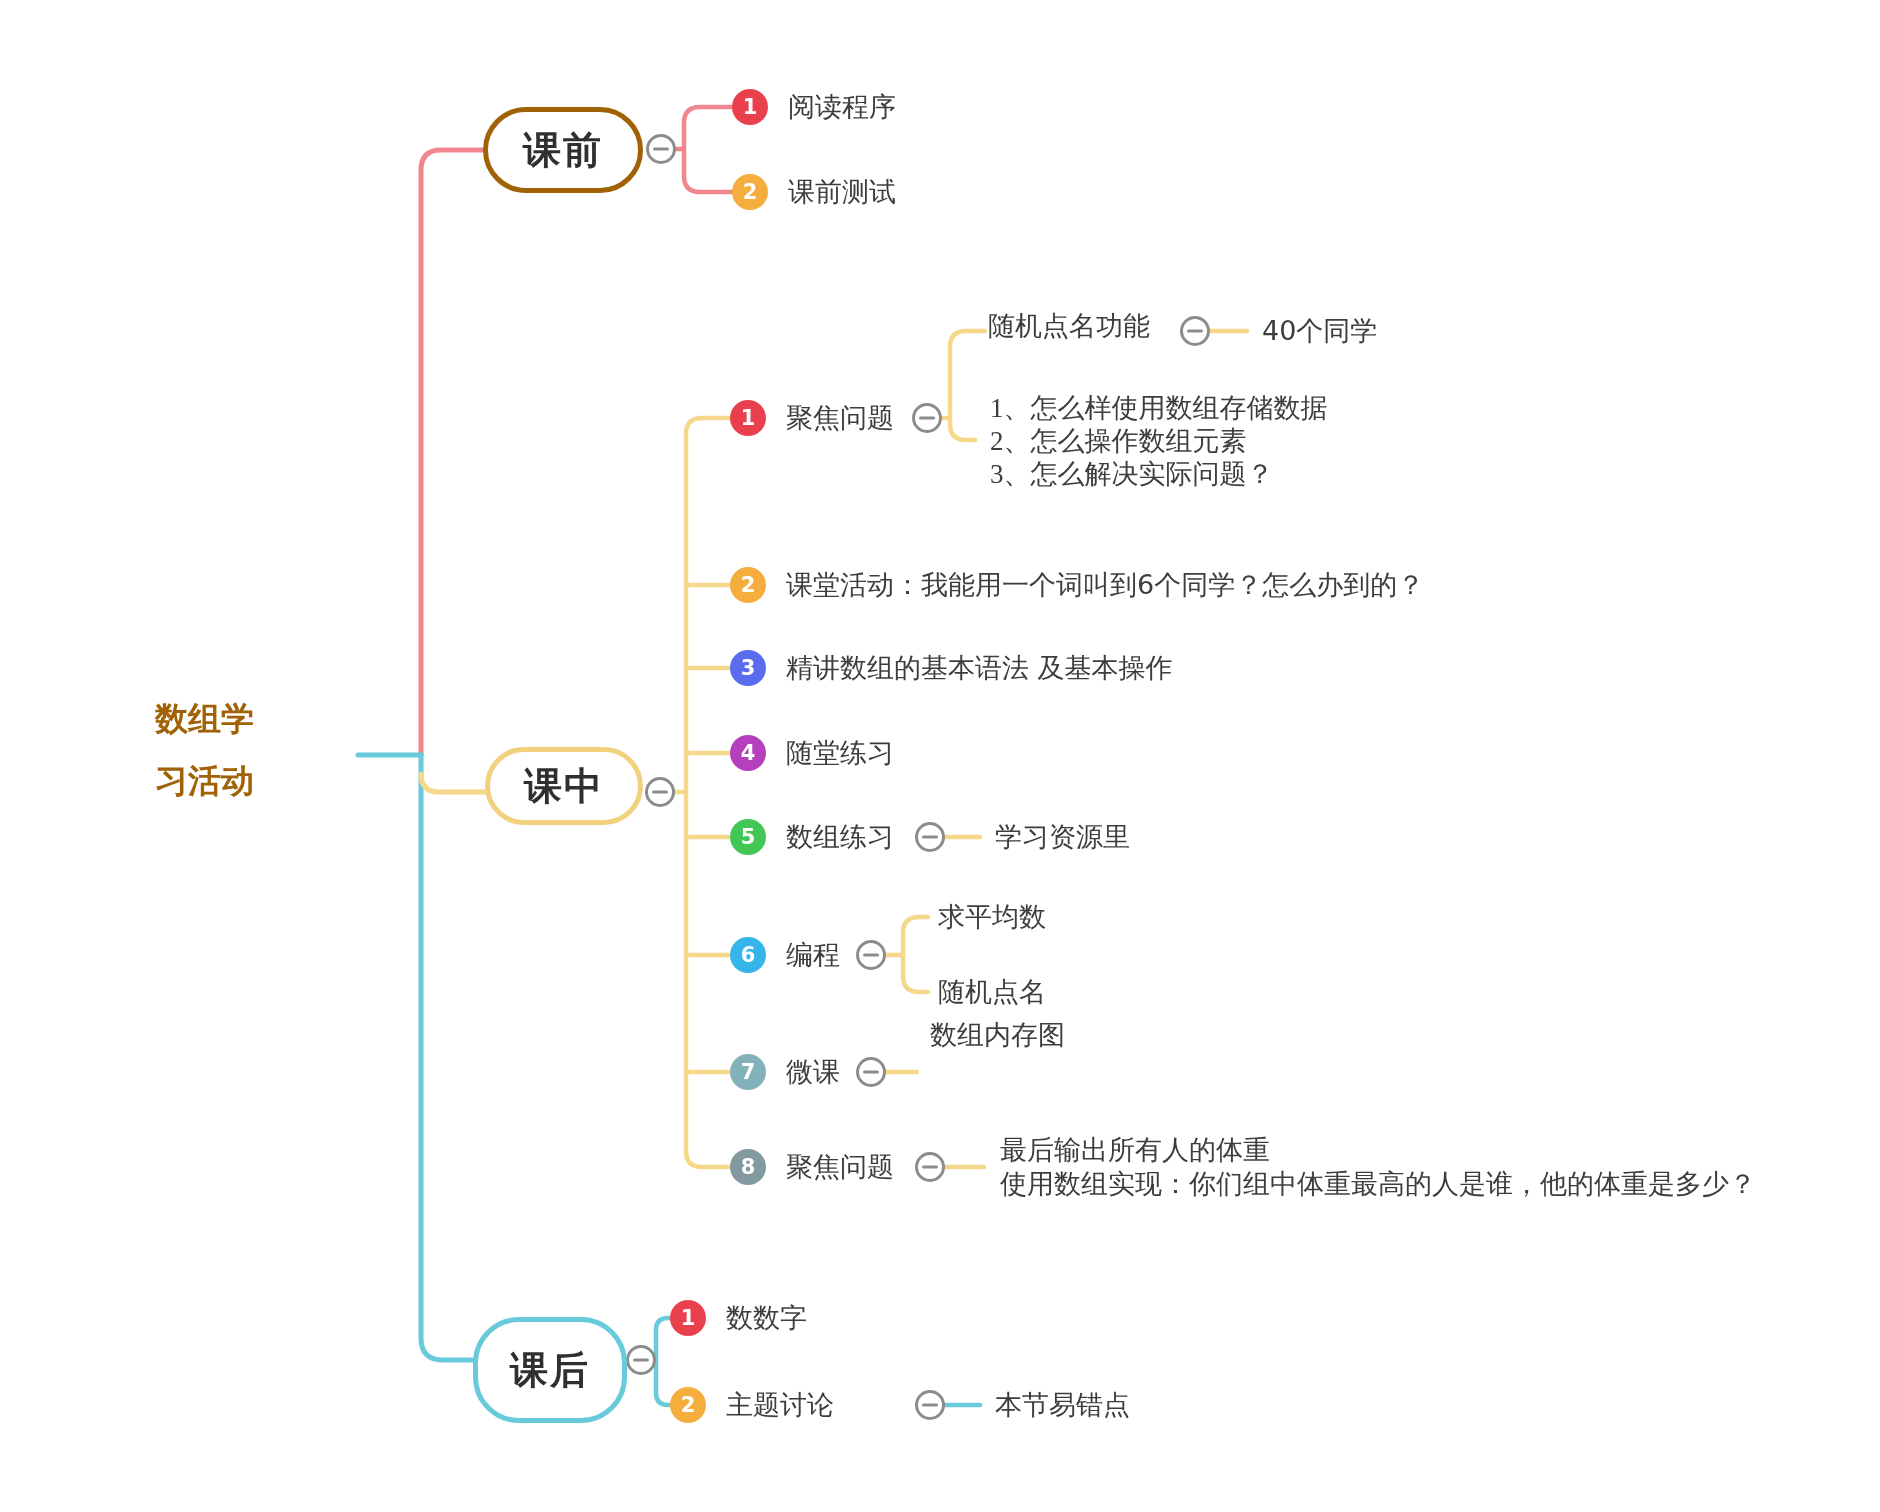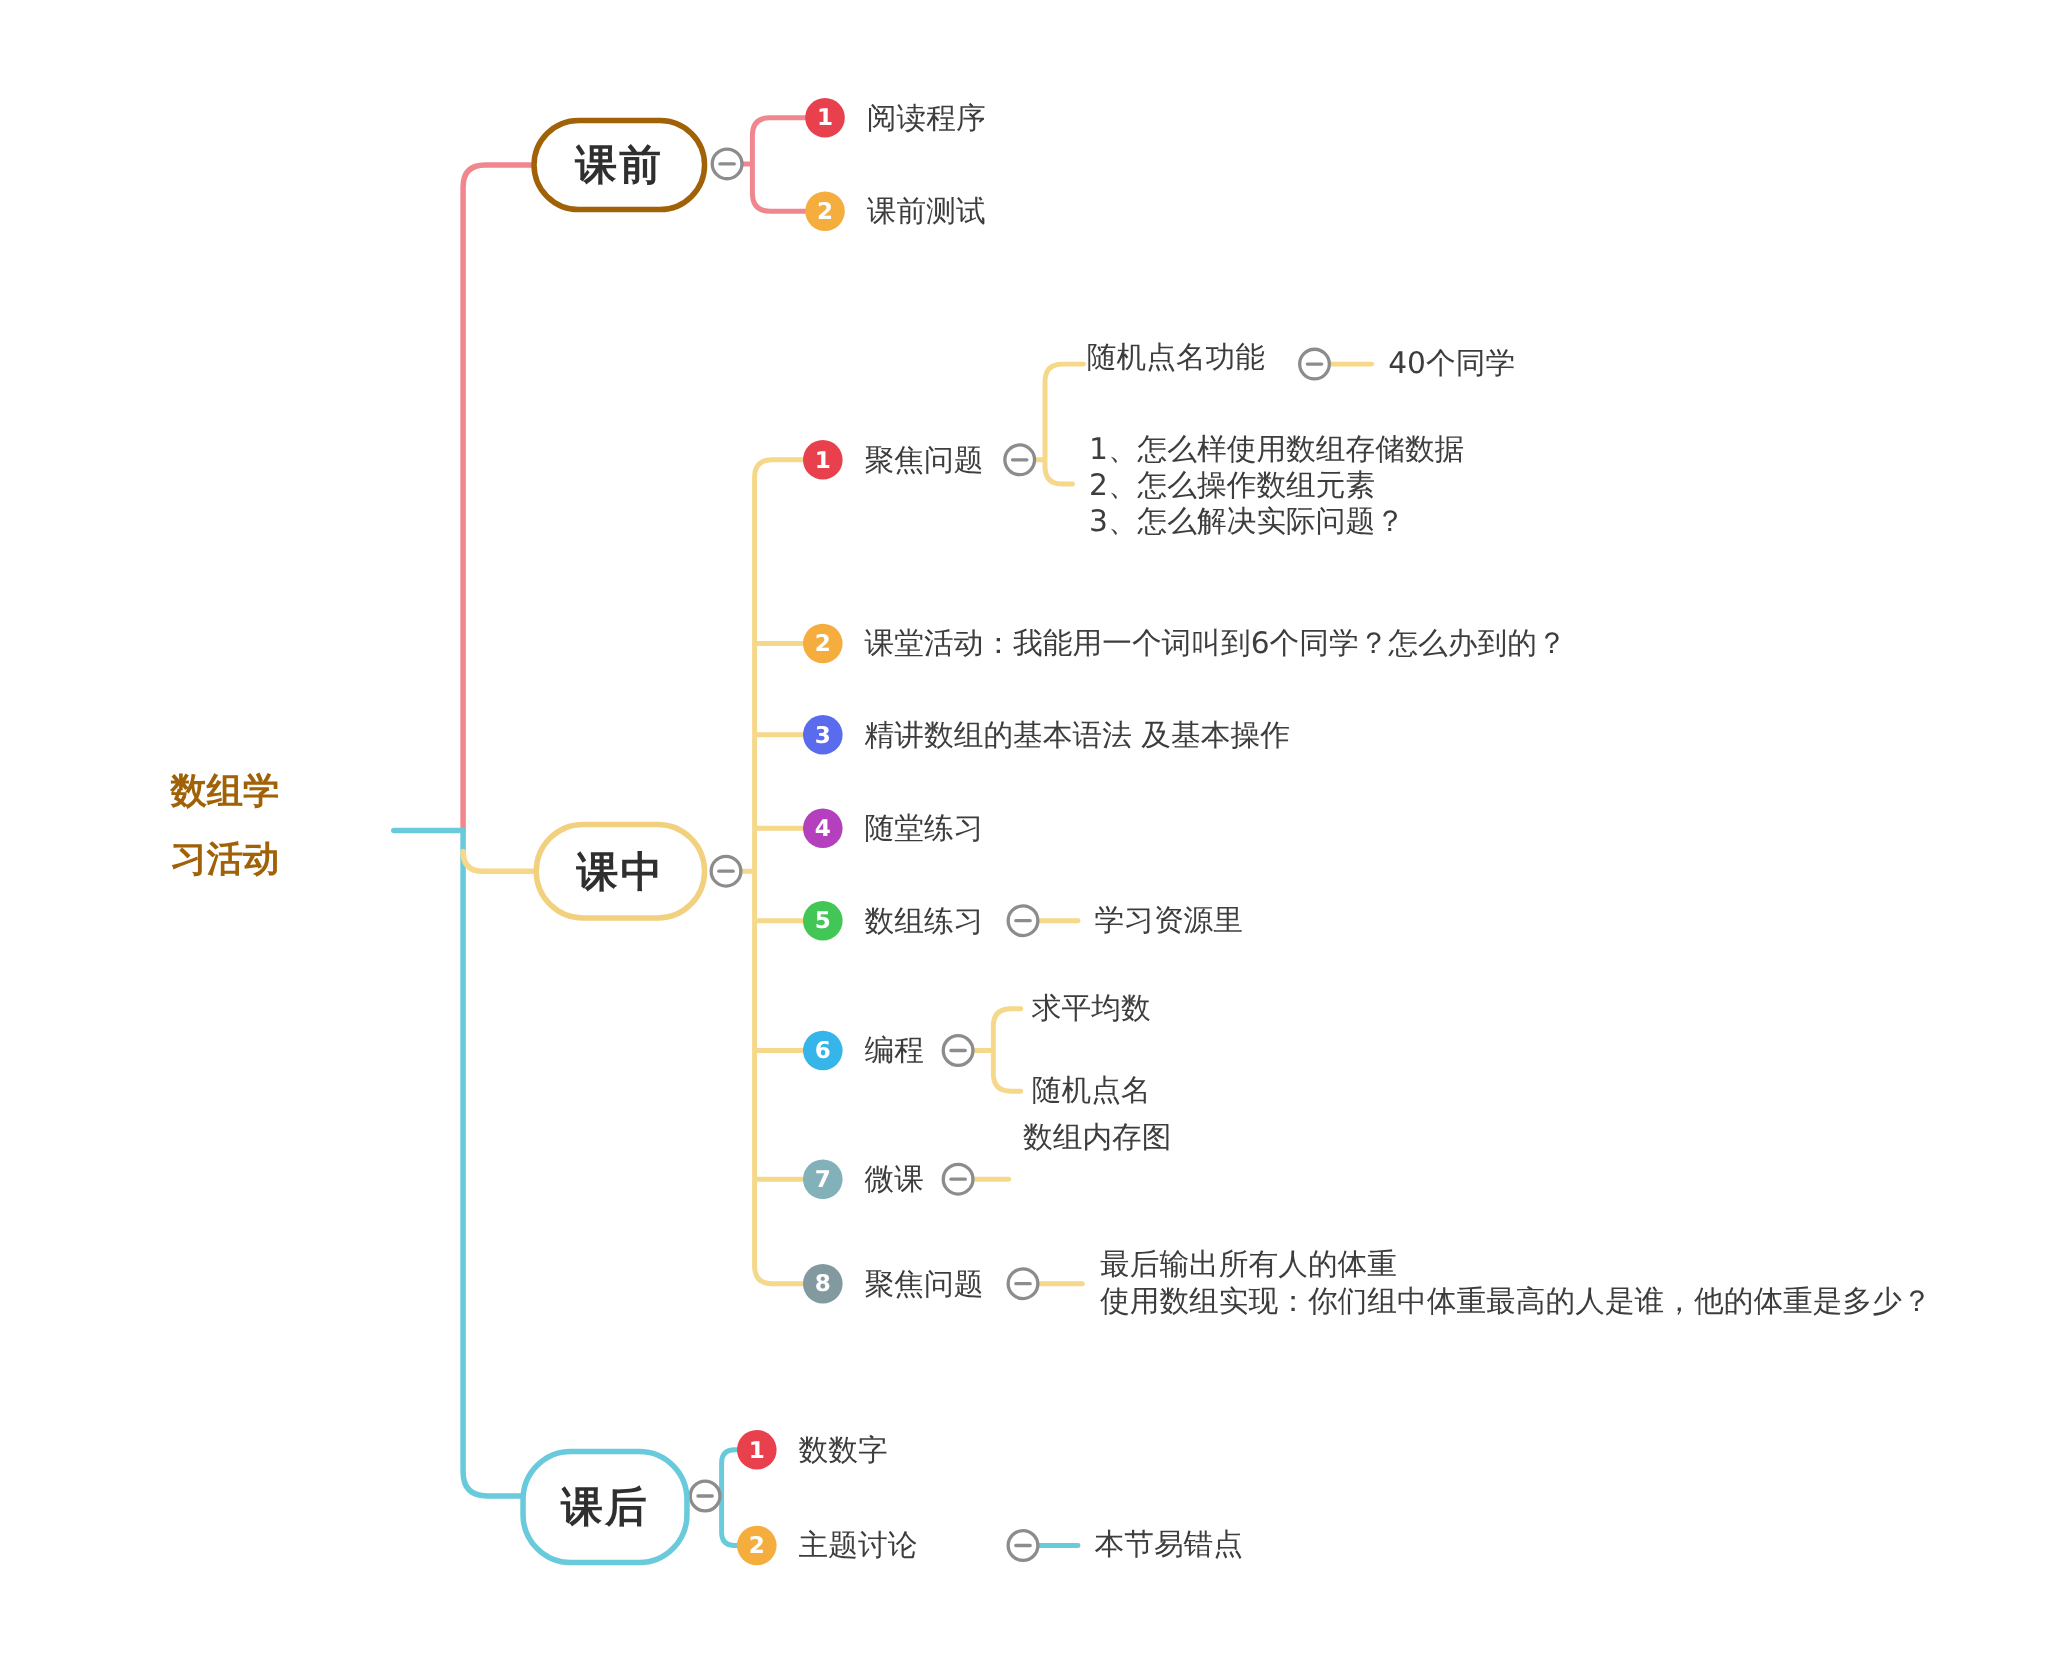--- a/index.html
+++ b/index.html
@@ -18,21 +18,21 @@
     text-align:center;
   }
   .pill{
     position:absolute;background:#fff;
     display:flex;align-items:center;justify-content:center;
     font-size:38px;font-weight:bold;color:#2f2f2f;
     border-radius:46px;box-sizing:border-box;
     letter-spacing:2px;
   }
   .pill.pre {left:483px;top:107px;width:160px;height:86px;border:5px solid #a16207;}
-  .pill.mid {left:485px;top:747px;width:158px;height:90px;border:5px solid #f2d17e;}
+  .pill.mid {left:485px;top:747px;width:158px;height:78px;border:5px solid #f2d17e;}
   .pill.post{left:473px;top:1317px;width:154px;height:106px;border:5px solid #68cadb;}
   .topic{
     position:absolute;display:flex;align-items:center;gap:20px;
     height:36px;white-space:nowrap;
   }
   .badge{
     flex:0 0 36px;width:36px;height:36px;border-radius:50%;
     display:flex;align-items:center;justify-content:center;
     color:#fff;font-size:21px;font-weight:bold;
   }
@@ -47,21 +47,21 @@
   .t-label{font-size:27px;color:#3d3d3d;}
   .leaf{
     position:absolute;height:36px;line-height:36px;
     font-size:27px;color:#3d3d3d;white-space:nowrap;
   }
   .leaf-block{
     position:absolute;font-size:27px;color:#3d3d3d;
     line-height:33px;white-space:nowrap;
   }
   .leaf-block.task{line-height:34px;}
-  .leaf-block span{display:block;}
+  .leaf-block span{display:block;font-family:Liberation Serif, serif;}
 </style>
 </head>
 <body>
 
 <div id="canvas">
 
   <svg id="lines" viewBox="0 0 1880 1512">
 
     <g stroke="#f0868e" stroke-width="5" fill="none" stroke-linecap="round">
       <path d="M 483 150 H 441 Q 421 150 421 170 V 755"></path>

